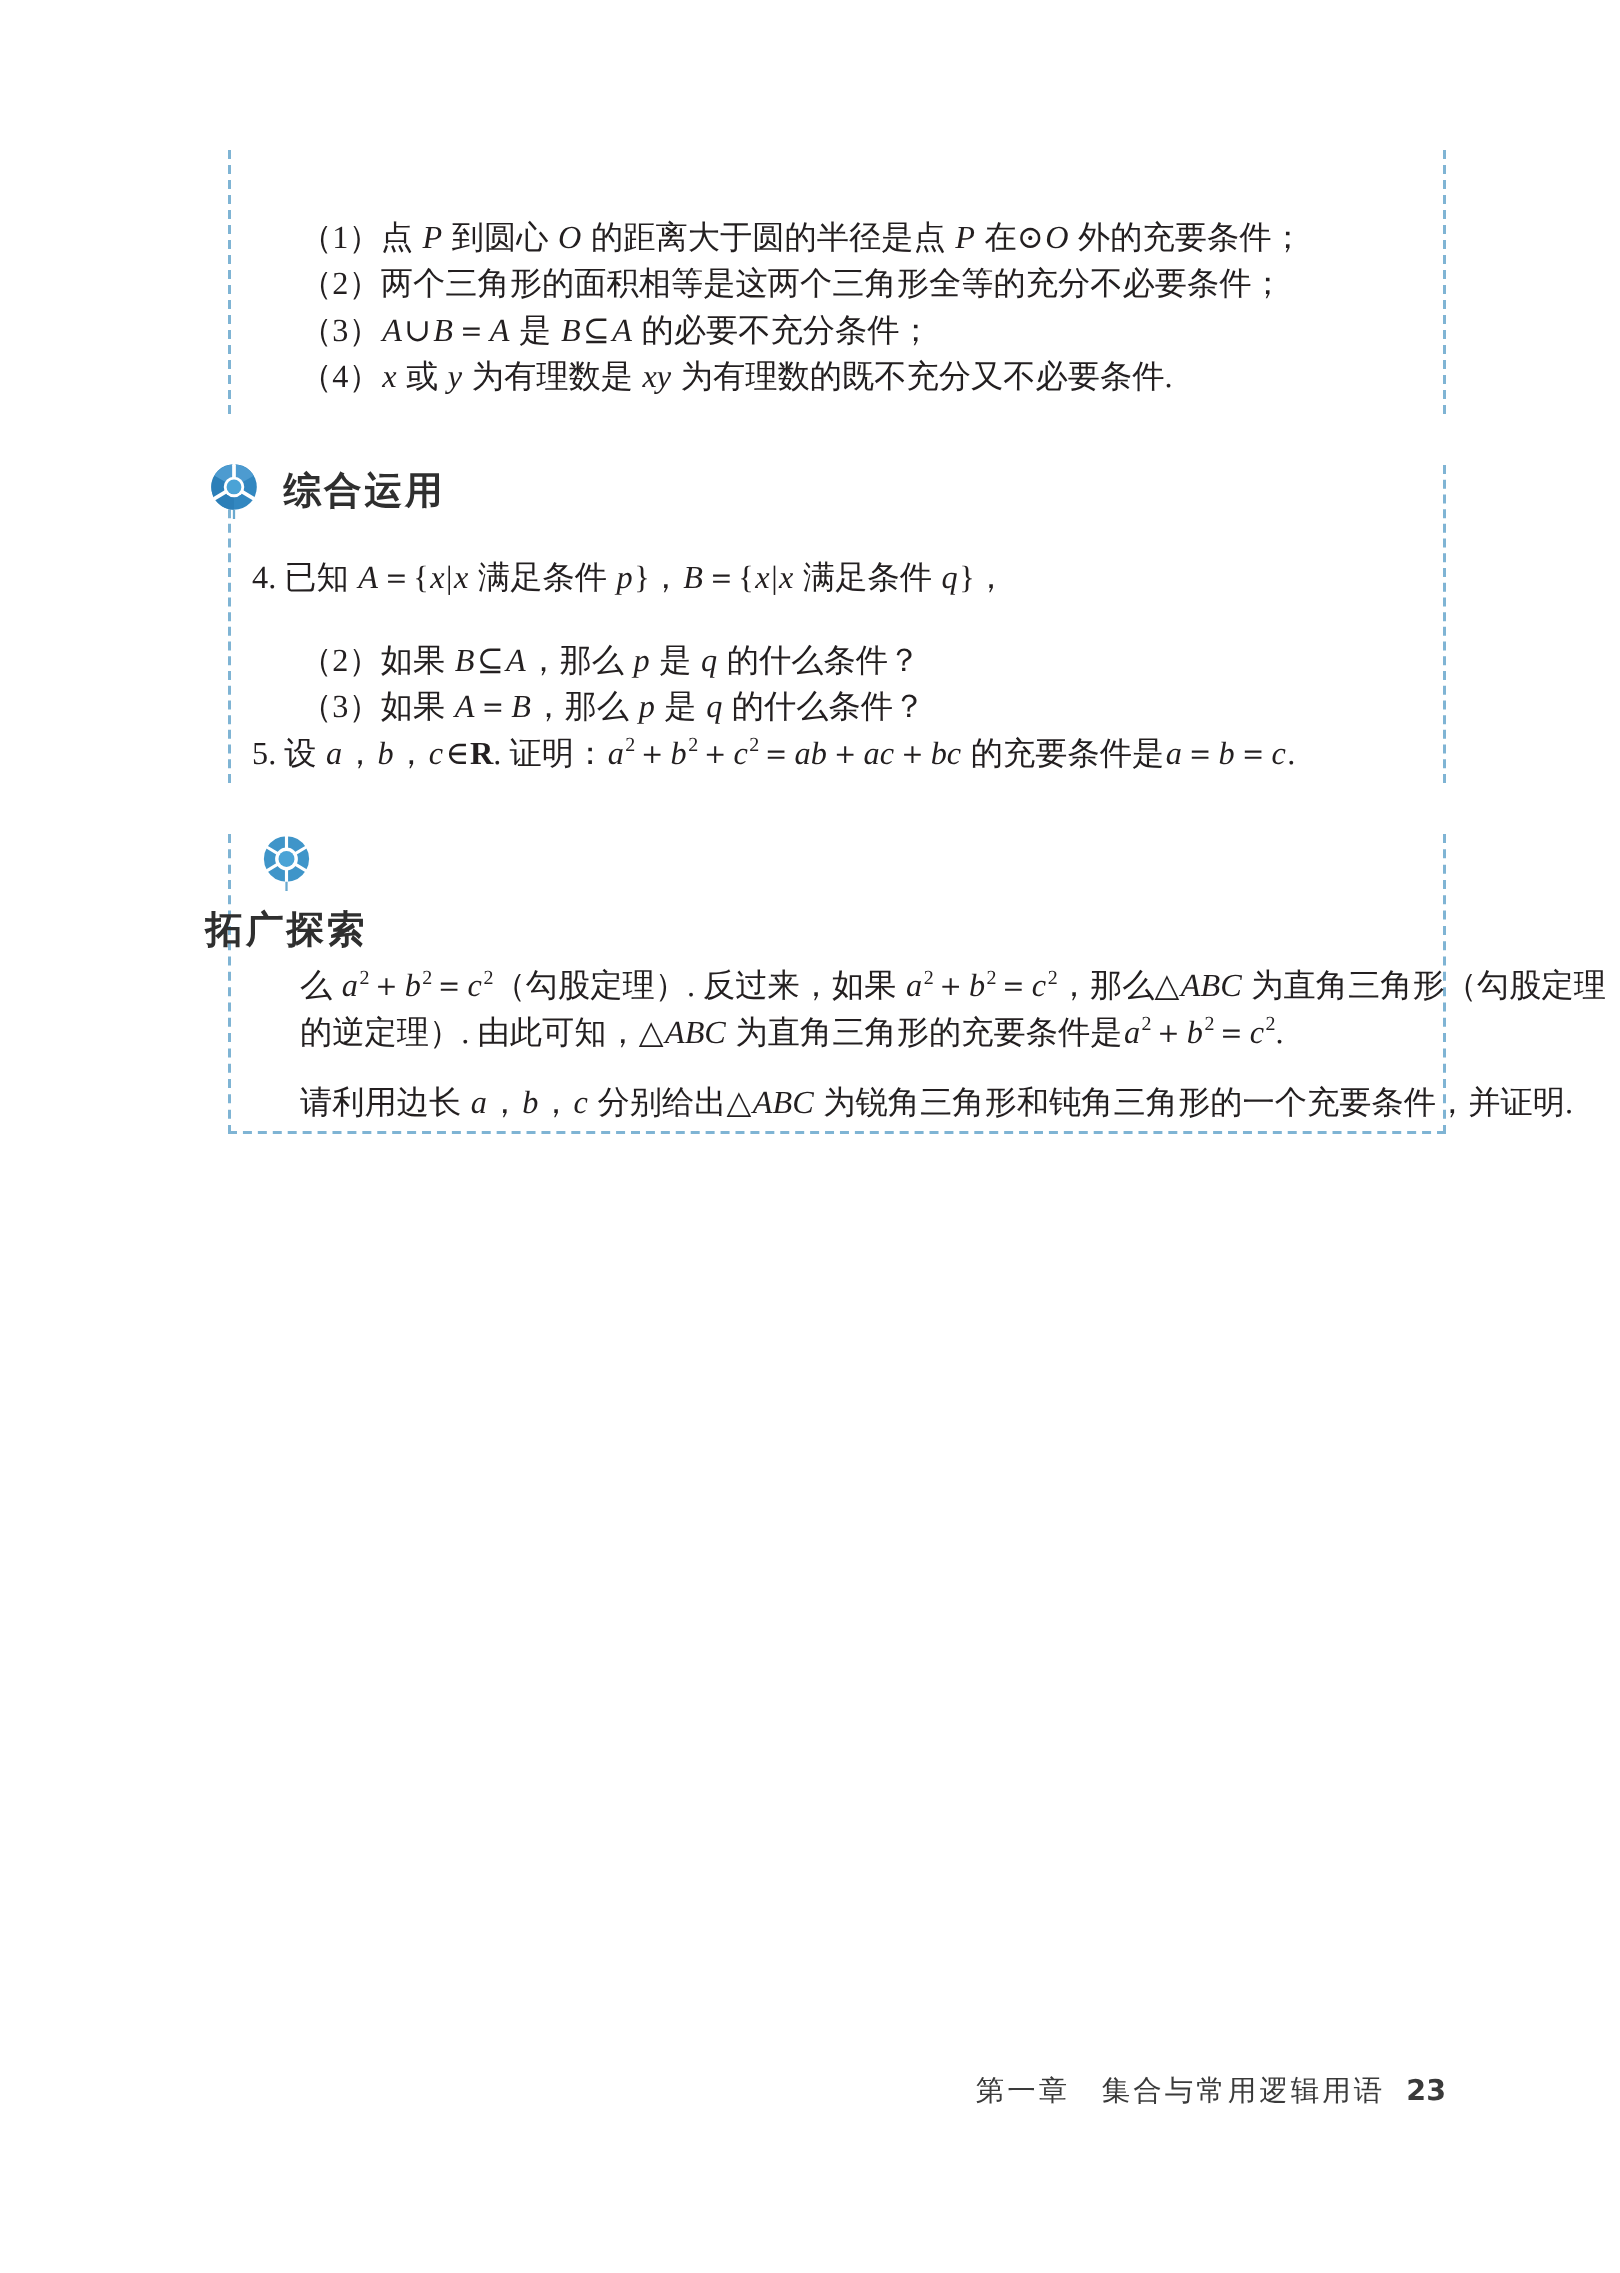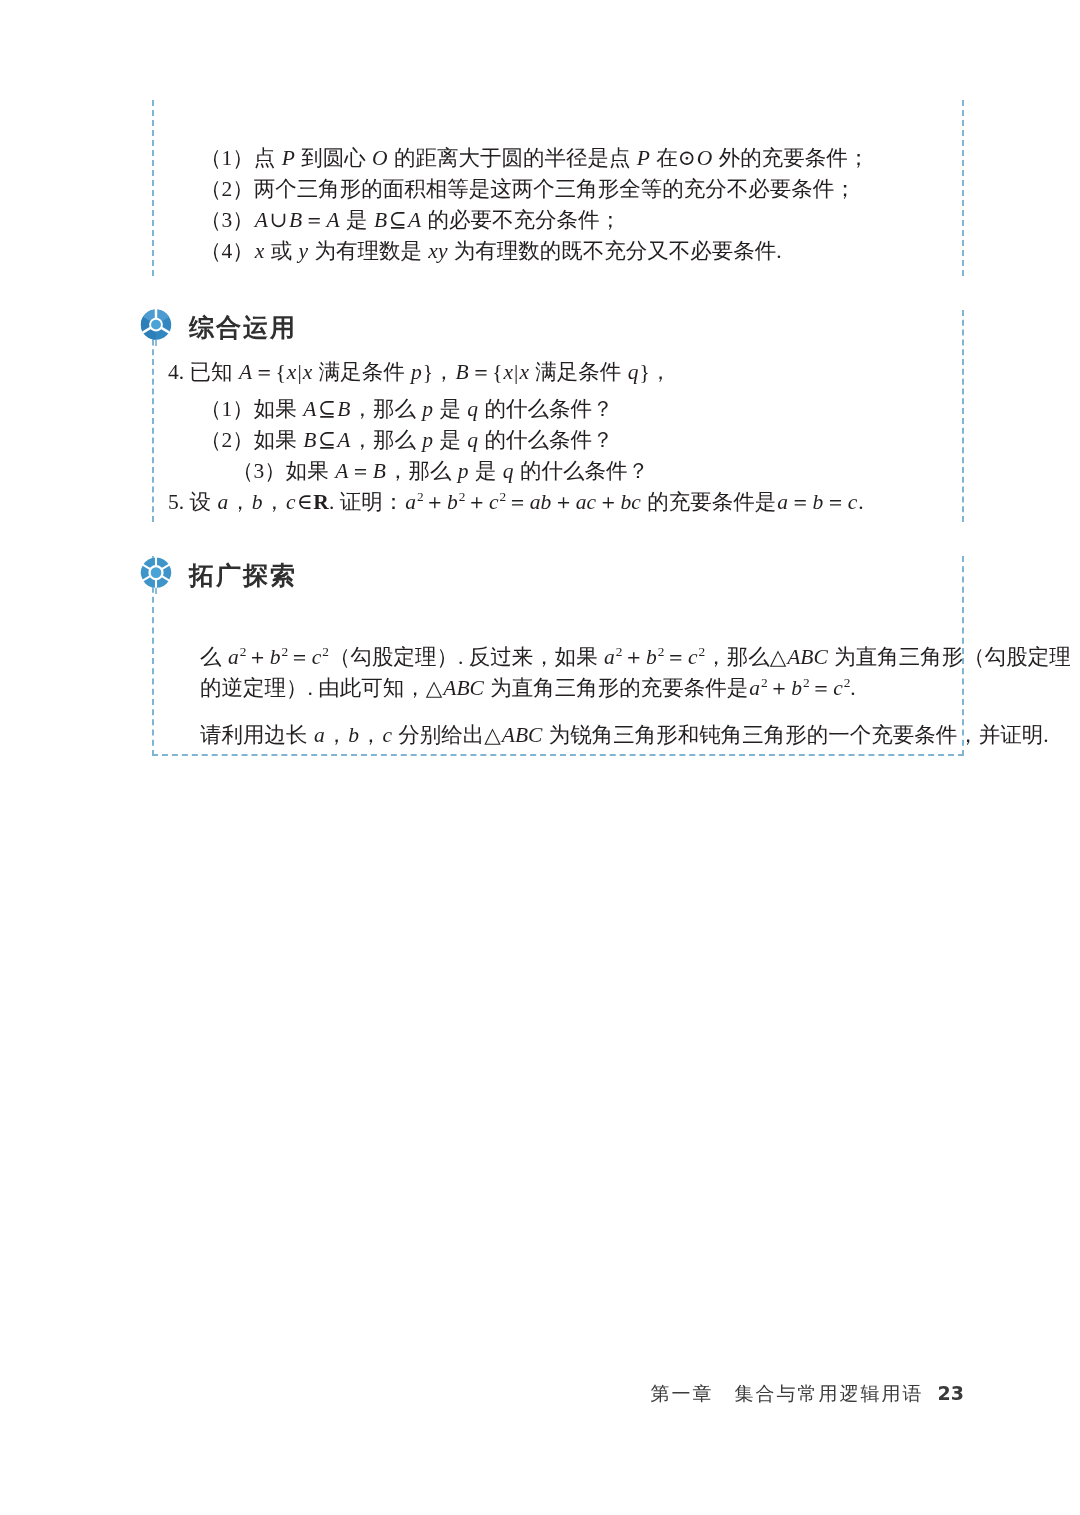--- a/index.html
+++ b/index.html
@@ -36,21 +36,21 @@
   #box-3 { left: 152px; top: 556px;  width: 812px; height: 200px; }
 
   
   .section-head {
     position: absolute;
     display: flex;
     align-items: center;
     gap: 14px;
   }
   #head-1 { left: 137px; top: 308px; }
-  #head-2 { left: 137px; top: 556px; }
+  #head-2 { left: 137px; top: 556px; flex-direction: column; }
 
   .head-icon {
     width: 38px;
     height: 38px;
     flex: 0 0 38px;
     display: block;
   }
   .head-label {
     font-family: Liberation Sans, sans-serif;
     font-size: 25px;
@@ -141,34 +141,31 @@
         <path d="M20 17.5 L6.8 25.4"></path>
         <path d="M20 17.5 L33.2 25.4"></path>
       </g>
       <circle cx="20" cy="17.5" r="7.2" fill="#ffffff"></circle>
       <circle cx="20" cy="17.5" r="5.2" fill="#4aa3d6"></circle>
       <path d="M20 33.5 L20 40" stroke="#6aa9cf" stroke-width="1.6" fill="none"></path>
     </svg>
     <span class="head-label">综合运用</span>
   </div>
 
-  <div class="prob lvl0" style="top:357px;">
+  <div class="prob lvl0" style="top:370px;">
     <span class="num">4.</span>
     <span>已知 </span><i class="v">A</i><span class="op">＝</span><span>{</span><i class="v">x</i><span>|</span><i class="v">x</i><span> 满足条件 </span><i class="v">p</i><span>}</span><span>，</span><i class="v">B</i><span class="op">＝</span><span>{</span><i class="v">x</i><span>|</span><i class="v">x</i><span> 满足条件 </span><i class="v">q</i><span>}</span><span>，</span>
   </div>
 
-  <div class="prob lvl1" style="top:394px;">
-    <span>（1）</span><span>如果 </span><i class="v">A</i><span class="op">⊆</span><i class="v">B</i><span>，那么 </span><i class="v">p</i><span> 是 </span><i class="v">q</i><span> 的什么条件？</span>
-  </div>
 
   <div class="prob lvl1" style="top:425px;">
     <span>（2）</span><span>如果 </span><i class="v">B</i><span class="op">⊆</span><i class="v">A</i><span>，那么 </span><i class="v">p</i><span> 是 </span><i class="v">q</i><span> 的什么条件？</span>
   </div>
 
-  <div class="prob lvl1" style="top:456px;margin-left:32px;">
+  <div class="prob lvl1" style="top:456px;">
     <span>（3）</span><span>如果 </span><i class="v">A</i><span class="op">＝</span><i class="v">B</i><span>，那么 </span><i class="v">p</i><span> 是 </span><i class="v">q</i><span> 的什么条件？</span>
   </div>
 
   <div class="prob lvl0" style="top:487px;">
     <span class="num">5.</span>
     <span>设 </span><i class="v">a</i><span>，</span><i class="v">b</i><span>，</span><i class="v">c</i><span class="op">∈</span><span class="up">R</span><span>. 证明：</span><i class="v">a</i><sup>2</sup><span class="op">＋</span><i class="v">b</i><sup>2</sup><span class="op">＋</span><i class="v">c</i><sup>2</sup><span class="op">＝</span><i class="v">ab</i><span class="op">＋</span><i class="v">ac</i><span class="op">＋</span><i class="v">bc</i><span> 的充要条件是</span><i class="v">a</i><span class="op">＝</span><i class="v">b</i><span class="op">＝</span><i class="v">c</i><span>.</span>
   </div>
 
   <div class="section-head" id="head-2">
     <svg class="head-icon" viewBox="0 0 40 40">

